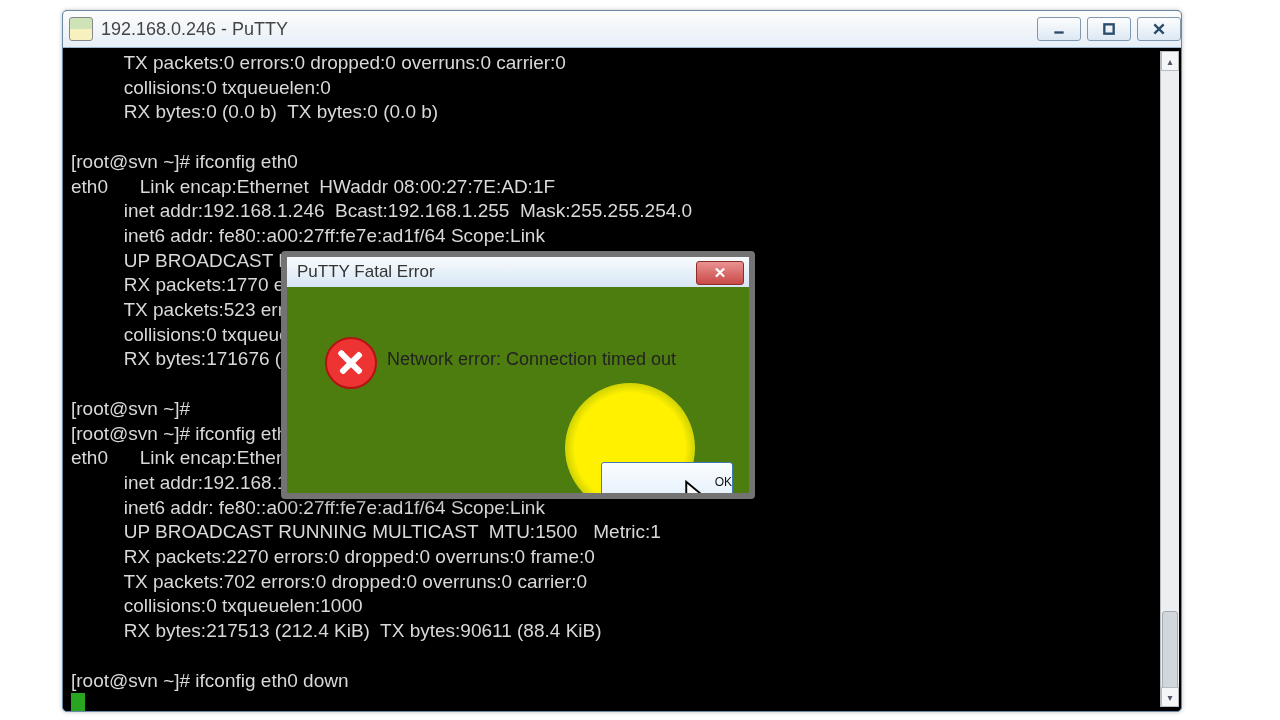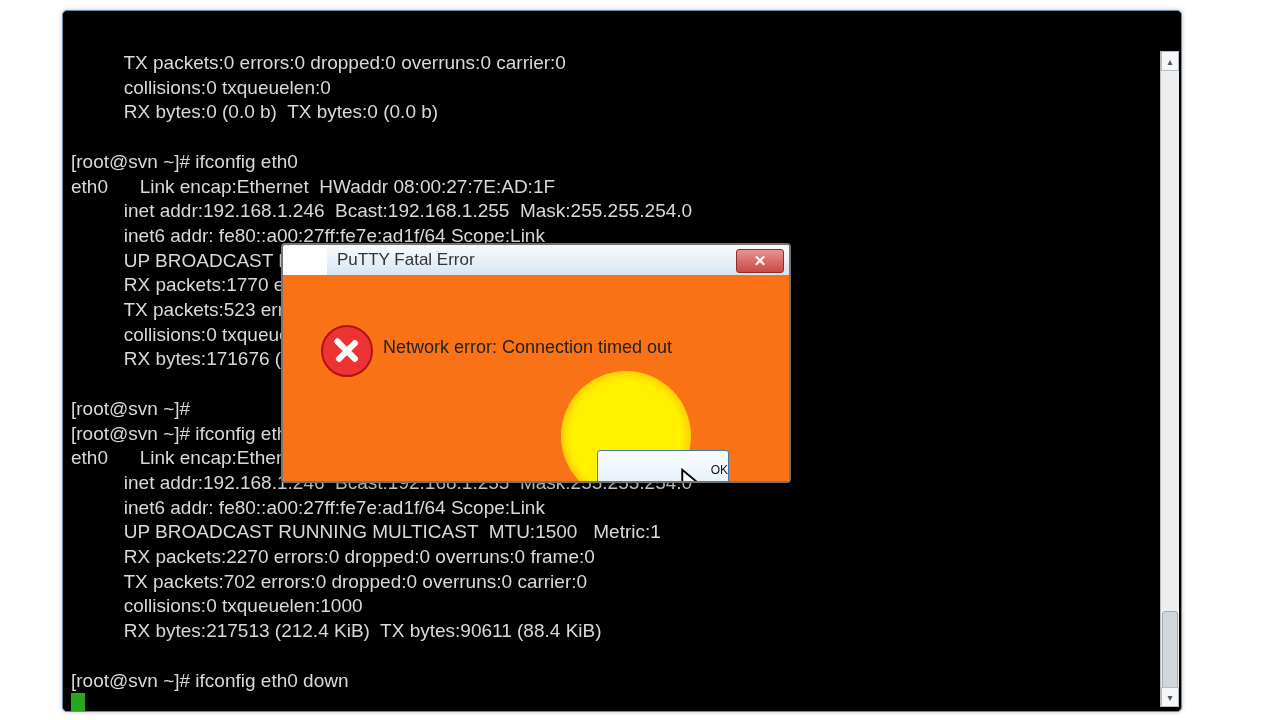--- a/index.html
+++ b/index.html
@@ -48,36 +48,36 @@
     height:18px;background:#f5f6f8;border:1px solid #b7bcc0;
     display:flex;align-items:center;justify-content:center;font-size:10px;color:#556
   }
   .scroll-thumb{
     position:absolute;left:1px;right:1px;top:560px;height:80px;
     background:#d2d7db;border:1px solid #a3abb3;border-radius:3px
   }
 
   
   .dlg{
-    position:absolute;left:218px;top:232px;width:462px;height:236px;
-    background:#fff;border:2px solid #737373;border-radius:4px;
-    box-shadow:2px 3px 8px rgba(0,0,0,.35);overflow:hidden;padding-left:44px;
+    position:absolute;left:218px;top:240px;width:462px;height:236px;
+    background:#fff;border:6px solid #737373;border-radius:4px;
+    box-shadow:2px 3px 8px rgba(0,0,0,.35);overflow:hidden;
   }
   .dlgtitle{
     height:30px;background:linear-gradient(#f9fbfd,#d6e6f4);
     border-bottom:1px solid #9bb4cc;display:flex;align-items:center;
     padding-left:10px;font-size:17px;color:#333
   }
   .dlgclose{
     position:absolute;right:5px;top:4px;width:46px;height:22px;
     background:linear-gradient(#e99391,#c84947);border:1px solid #8f2c29;
     border-radius:3px;color:#fff;display:flex;align-items:center;
     justify-content:center;font-weight:bold;font-size:15px;cursor:pointer
   }
-  .dlgbody{position:absolute;top:30px;left:0;right:0;bottom:0;background:#f97316}
+  .dlgbody{position:absolute;top:30px;left:0;right:0;bottom:0;background:#4d7c0f}
   .erricon{
     position:absolute;left:38px;top:50px;width:48px;height:48px;border-radius:50%;
     background:radial-gradient(circle at 30% 30%,#fff 0 6%,#e33 7% 100%);
     border:2px solid #b31313;display:flex;align-items:center;justify-content:center
   }
   .erricon::before,.erricon::after{
     content:"";position:absolute;width:28px;height:6px;background:#fff;border-radius:2px
   }
   .erricon::before{transform:rotate(45deg)}
   .erricon::after{transform:rotate(-45deg)}
@@ -95,20 +95,41 @@
 
   
   .fakecursor{position:absolute;left:395px;top:192px;pointer-events:none}
   .fakecursor svg{width:36px;height:44px}
 </style>
 </head>
 <body>
 <div class="page">
 
 <div class="win">
+  <div class="titlebar">
+    <span class="app-icon"></span>
+    <span class="title">192.168.0.246 - PuTTY</span>
+    <div class="winbtns">
+      <div class="winbtn">
+        <svg viewBox="0 0 12 12" width="14" height="14">
+              <rect x="2" y="8" width="8" height="2" fill="#2b4d6b"></rect>
+            </svg>
+      </div>
+      <div class="winbtn">
+        <svg viewBox="0 0 12 12" width="14" height="14">
+              <rect x="2" y="2" width="8" height="8" fill="none" stroke="#2b4d6b" stroke-width="2"></rect>
+            </svg>
+      </div>
+      <div class="winbtn">
+        <svg viewBox="0 0 12 12" width="14" height="14">
+              <path d="M2 2 L10 10 M10 2 L2 10" stroke="#2b4d6b" stroke-width="2"></path>
+            </svg>
+      </div>
+    </div>
+  </div>
 
   <div class="termwrap">
     <div class="term" id="term">          TX packets:0 errors:0 dropped:0 overruns:0 carrier:0
           collisions:0 txqueuelen:0
           RX bytes:0 (0.0 b)  TX bytes:0 (0.0 b)
 
 [root@svn ~]# ifconfig eth0
 eth0      Link encap:Ethernet  HWaddr 08:00:27:7E:AD:1F
           inet addr:192.168.1.246  Bcast:192.168.1.255  Mask:255.255.254.0
           inet6 addr: fe80::a00:27ff:fe7e:ad1f/64 Scope:Link

